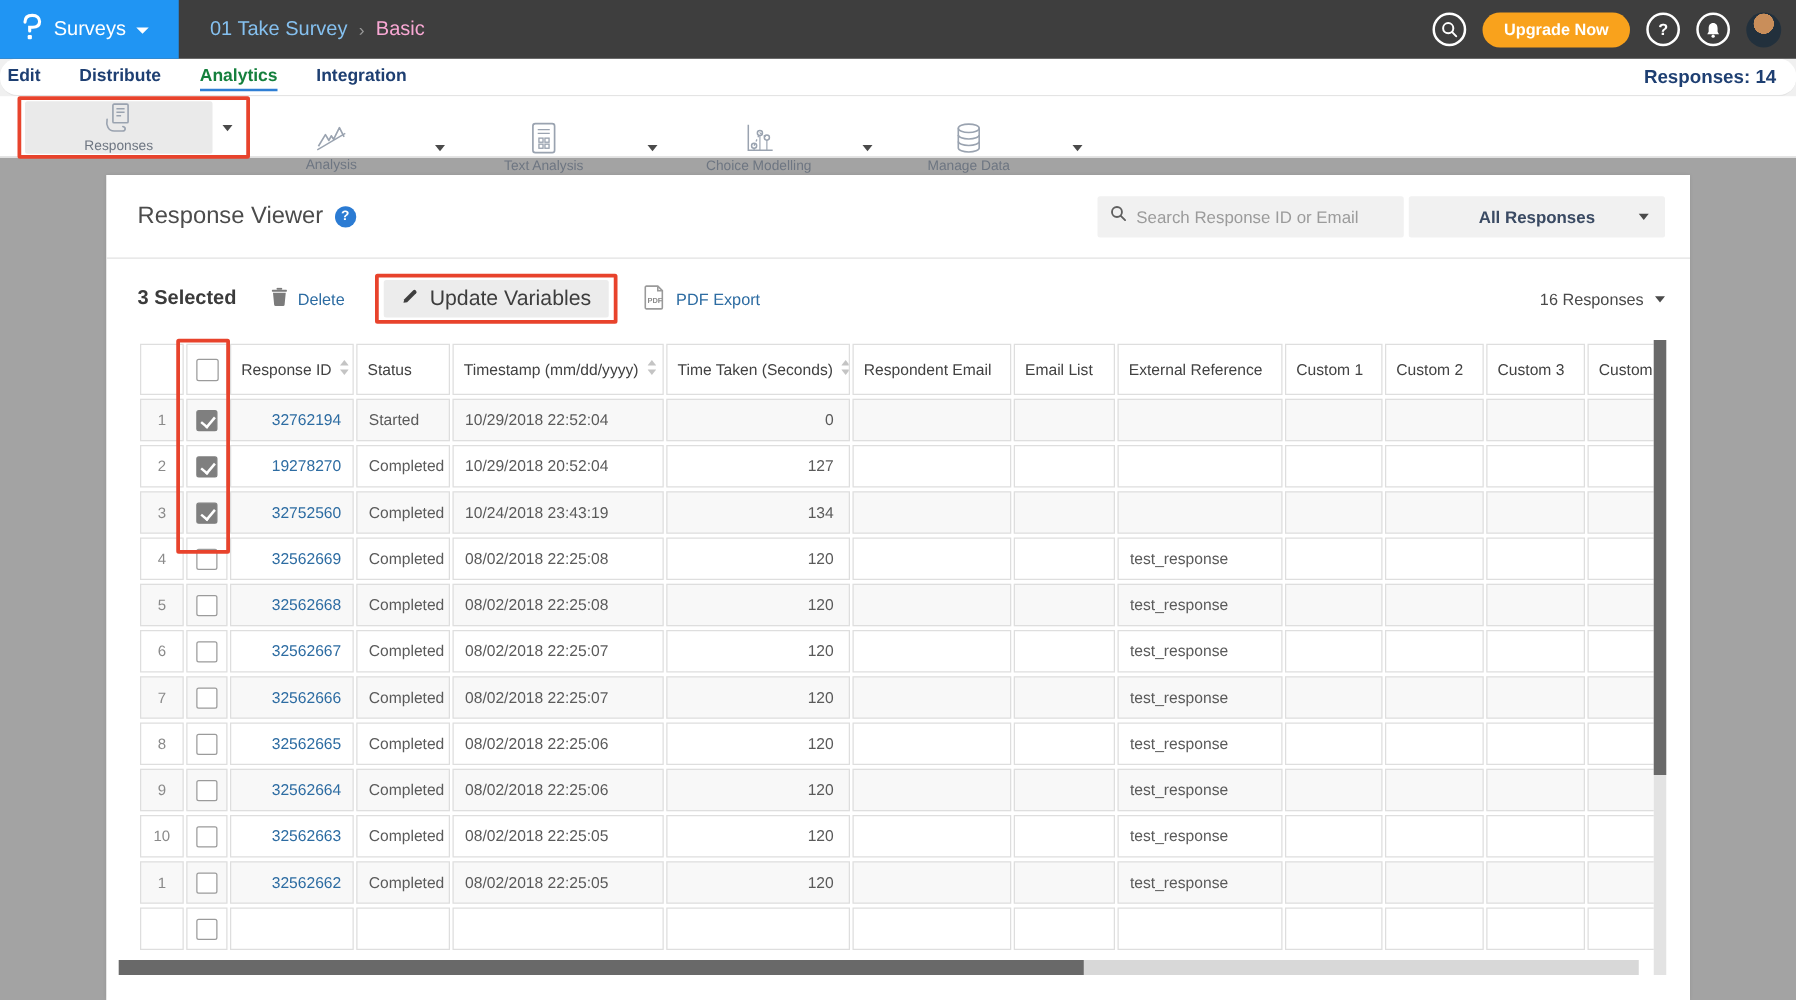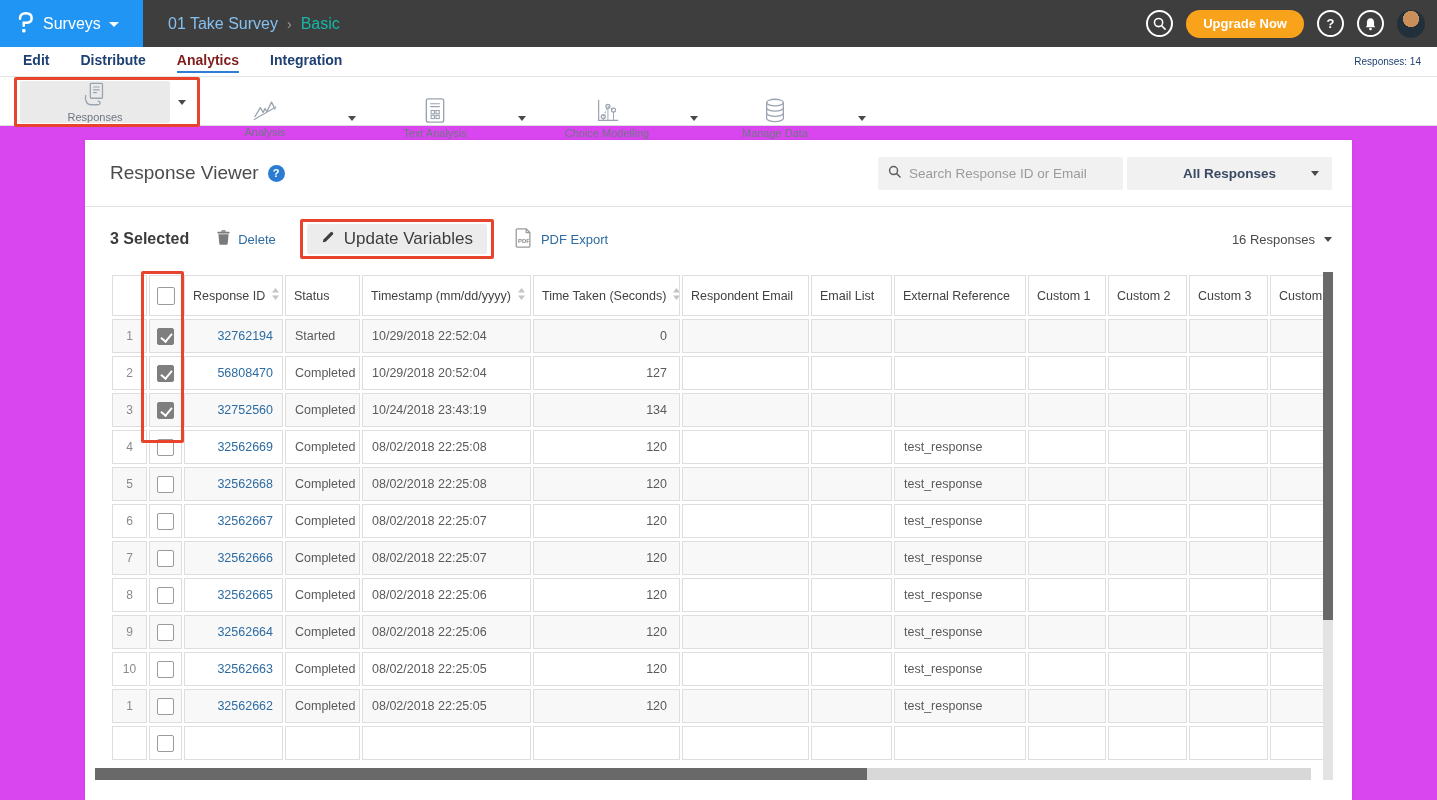--- a/index.html
+++ b/index.html
@@ -7,46 +7,46 @@
     font-family:"Liberation Sans", sans-serif; background:#f0f0f0; }
 
   
   .topbar { height:47px; display:flex; background:#3e3e3e; position:relative; }
   .brand { width:143px; background:#2095f3; display:flex; align-items:center; padding-left:15px; gap:8px; color:#fff; cursor:pointer; }
   .brand-label { font-size:16px; }
   .caret-w { width:0; height:0; border-left:5px solid transparent; border-right:5px solid transparent; border-top:5px solid #fff; margin-top:2px; }
   .crumbs { display:flex; align-items:center; gap:9px; margin-left:25px; font-size:16px; }
   .crumb-survey { color:#85c0ef; }
   .crumb-sep { color:#9a9a9a; font-size:14px; }
-  .crumb-page { color:#14b8a6; }
+  .crumb-page { color:#f9a8d4; }
   .top-right { position:absolute; right:12px; top:0; height:47px; display:flex; align-items:center; gap:13px; }
   .tb-circle { width:27px; height:27px; border:2px solid #fff; border-radius:50%; display:flex; align-items:center; justify-content:center; color:#fff; font-size:13px; font-weight:bold; cursor:pointer; }
   .upgrade-btn { height:28px; padding:0 17px; border-radius:14px; background:#f9a21c; color:#fff; font-size:13px; font-weight:bold; display:flex; align-items:center; border:none; cursor:pointer; }
   .avatar { width:28px; height:28px; border-radius:50%; cursor:pointer;
     background: radial-gradient(circle at 50% 32%, #c98e5a 0 34%, #22303c 35% 100%); }
 
   
-  .tabsrow { height:30px; background:#fff; display:flex; align-items:center; padding-left:23px; gap:31px; border-bottom:1px solid #e4e4e4; }
+  .tabsrow { height:30px; background:#fff; display:flex; align-items:center; padding-left:6px; gap:31px; border-bottom:1px solid #e4e4e4;border-radius:14px; }
   .tab { font-size:14px; font-weight:bold; color:#1e3f72; cursor:pointer; padding-bottom:2px; border-bottom:2px solid transparent; line-height:18px; }
-  .tab.active { color:#7f1d1d; border-bottom-color:#2e7ed4; }
-  .resp-count { margin-left:auto; margin-right:16px; font-size:10px; font-weight:normal; color:#1e3f72; }
+  .tab.active { color:#15803d; border-bottom-color:#2e7ed4; }
+  .resp-count { margin-left:auto; margin-right:16px; font-size:15px; font-weight:bold; color:#1e3f72; }
 
   
   .toolbar { height:49px; background:#fff; border-bottom:1px solid #dcdcdc; position:relative; }
   .tb-group { position:absolute; top:19px; height:44px; display:flex; align-items:stretch; }
   .tb-group.highlight { top:0; border:3px solid #e8432c; border-radius:2px; padding:1px 3px; height:50px; }
   .tb-btn { width:150px; display:flex; flex-direction:column; align-items:center; justify-content:center; gap:3px; cursor:pointer; border-radius:2px; }
   .tb-btn.selected { background:#eaeaea; }
   .tb-label { font-size:11px; color:#6e7682; }
   .tb-caret { width:24px; display:flex; align-items:center; justify-content:center; cursor:pointer; }
   .caret-d { width:0; height:0; border-left:4px solid transparent; border-right:4px solid transparent; border-top:5px solid #4a4a4a; }
   .tb-icon svg { display:block; }
 
   
-  .content { height:674px; padding-top:14px; background:#d946ef; }
+  .content { height:674px; padding-top:14px; background:#a3a3a3; }
   .card { width:1267px; margin:0 85px; background:#fff; height:660px; position:relative; box-shadow:0 0 3px rgba(0,0,0,.08); }
 
   .viewer-header { height:67px; border-bottom:1px solid #e2e2e2; display:flex; align-items:center; justify-content:space-between; padding:0 20px 0 25px; }
   .vh-title { display:flex; align-items:center; gap:9px; }
   .vh-title h1 { font-size:19px; font-weight:400; color:#4c4c4c; }
   .help-badge { width:17px; height:17px; border-radius:50%; background:#2b7bd3; color:#fff; font-size:11px; font-weight:bold; display:flex; align-items:center; justify-content:center; cursor:pointer; }
   .vh-controls { display:flex; align-items:center; gap:4px; }
   .searchbox { width:245px; height:33px; background:#f1f1f1; border-radius:2px; display:flex; align-items:center; padding:0 10px; gap:8px; }
   .searchbox input { flex:1; border:none; background:transparent; outline:none; font-size:13.5px; color:#444; }
   .searchbox input::placeholder { color:#9b9b9b; }
@@ -399,21 +399,21 @@
                 <td class="c-custom1"></td>
                 <td class="c-custom2"></td>
                 <td class="c-custom3"></td>
                 <td class="c-custom4"></td>
               </tr>
               <tr class="even">
                 <td class="c-num">2</td>
                 <td class="c-checkbox">
                   <div class="cb checked"></div>
                 </td>
-                <td class="c-id"><a class="rid">56808470</a></td>
+                <td class="c-id"><a class="rid">19278270</a></td>
                 <td class="c-status">Completed</td>
                 <td class="c-timestamp">10/29/2018 20:52:04</td>
                 <td class="c-time_taken">127</td>
                 <td class="c-respondent_email"></td>
                 <td class="c-email_list"></td>
                 <td class="c-external_reference"></td>
                 <td class="c-custom1"></td>
                 <td class="c-custom2"></td>
                 <td class="c-custom3"></td>
                 <td class="c-custom4"></td>

